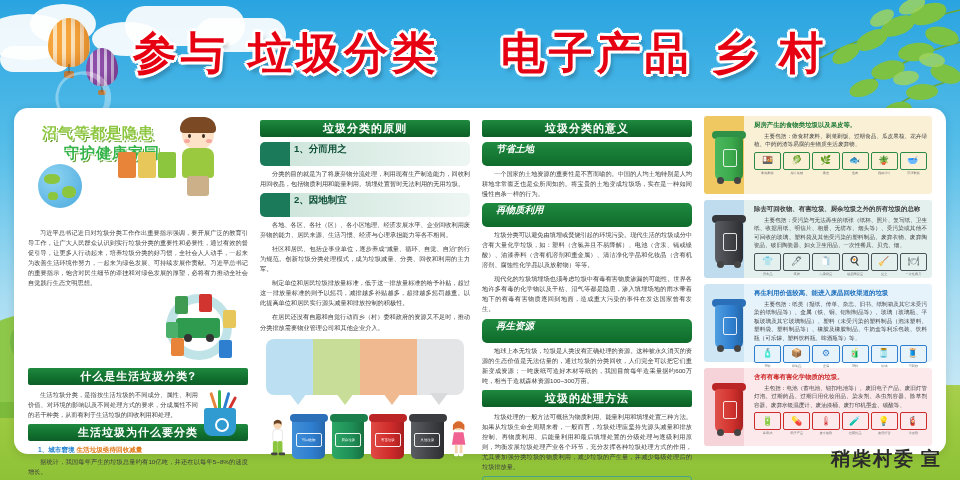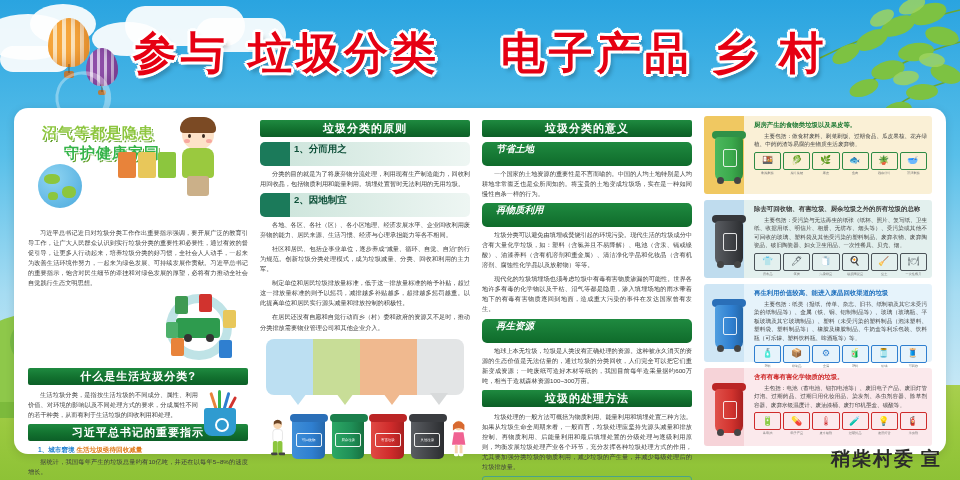--- a/index.html
+++ b/index.html
@@ -340,21 +340,21 @@
           <div class="stick" style="left:14px;top:0;height:18px;background:#e8833a;transform:rotate(-18deg)"></div>
           <div class="stick" style="left:20px;top:-2px;height:20px;background:#35b44a"></div>
           <div class="stick" style="left:27px;top:0;height:18px;background:#2f7fd0;transform:rotate(16deg)"></div>
           <div class="stick" style="left:33px;top:4px;height:14px;background:#d1332e;transform:rotate(28deg)"></div>
           <div class="pail"></div>
           <div class="rec"></div>
         </div>
         <p class="para" style="padding-right:50px;">生活垃圾分类，是指按生活垃圾的不同成分、属性、利用价值、对环境的影响以及不同处理方式的要求，分成属性不同的若干种类，从而有利于生活垃圾的回收利用和处理。</p>
       </div>
 
-      <div class="sec-head">习近平总书记的重要指示</div>
+      <div class="sec-head">生活垃圾为什么要分类</div>
 
       <div>
         <div class="numline">
           <span>1、城市窘境</span>
           <em>生活垃圾亟待回收减量</em>
         </div>
         <p class="para">据统计，我国每年产生的垃圾总量约有10亿吨，并还在以每年5~8%的速度增长。</p>
       </div>
 
     </div>

